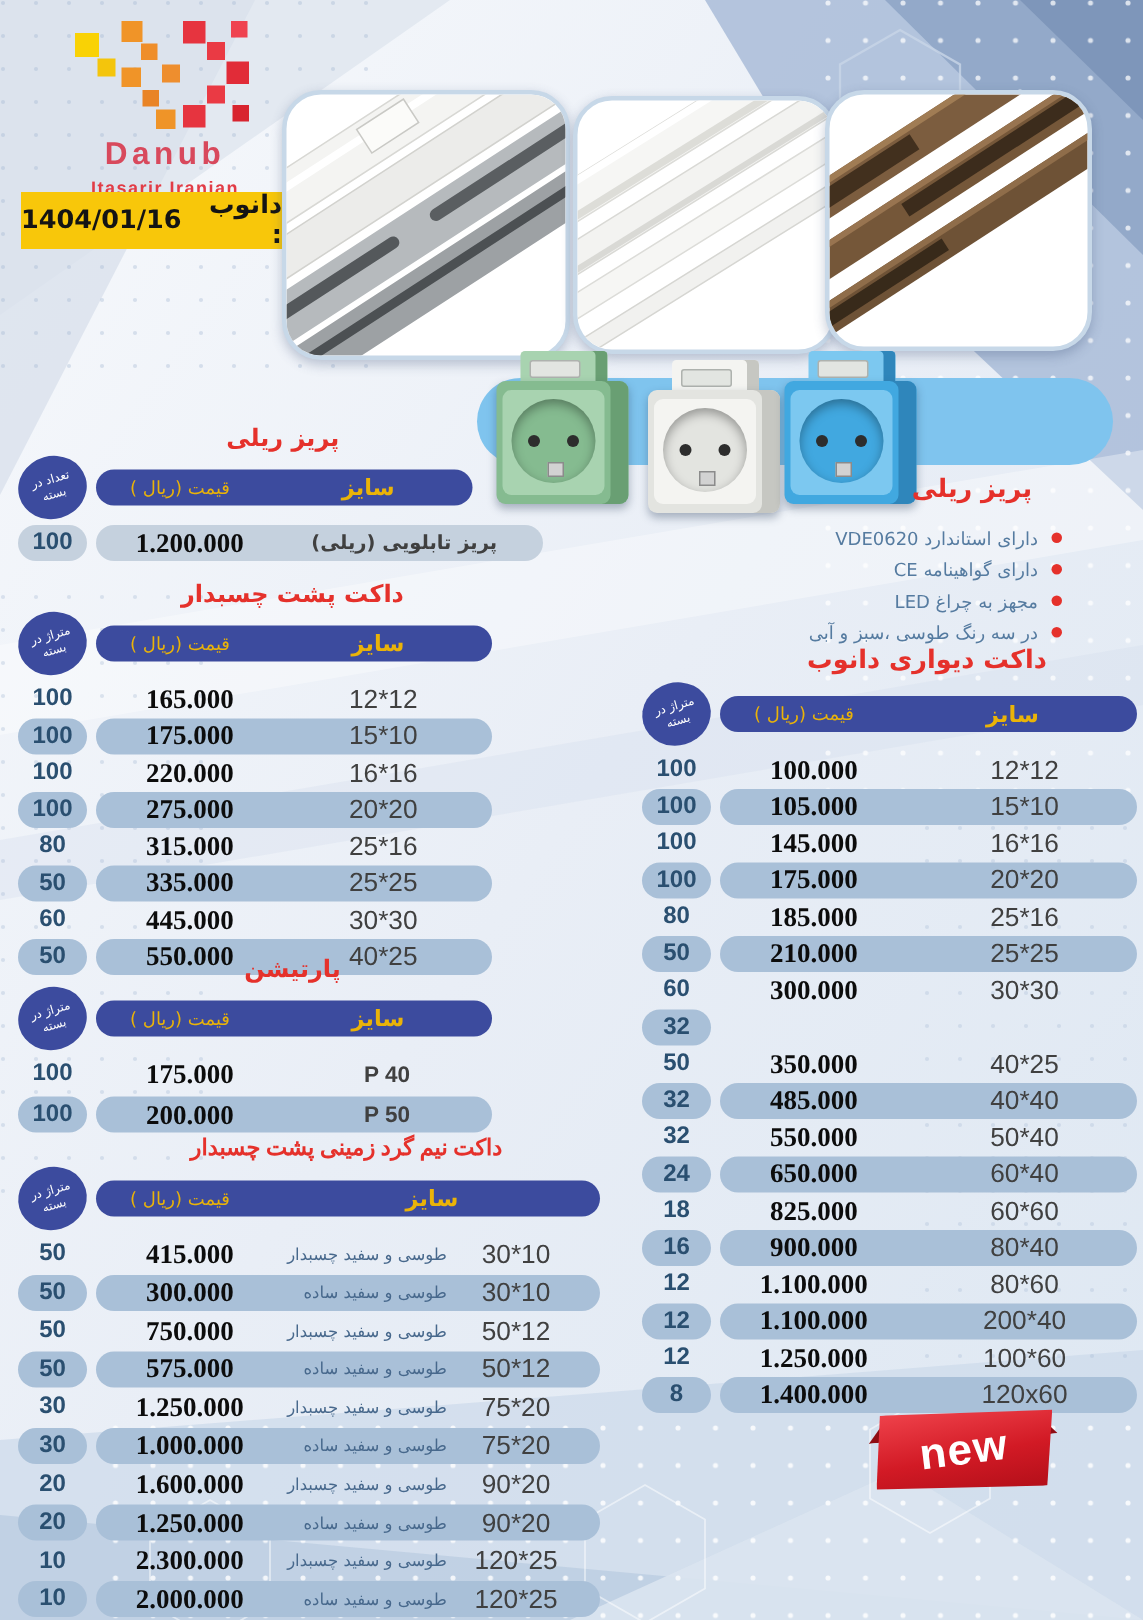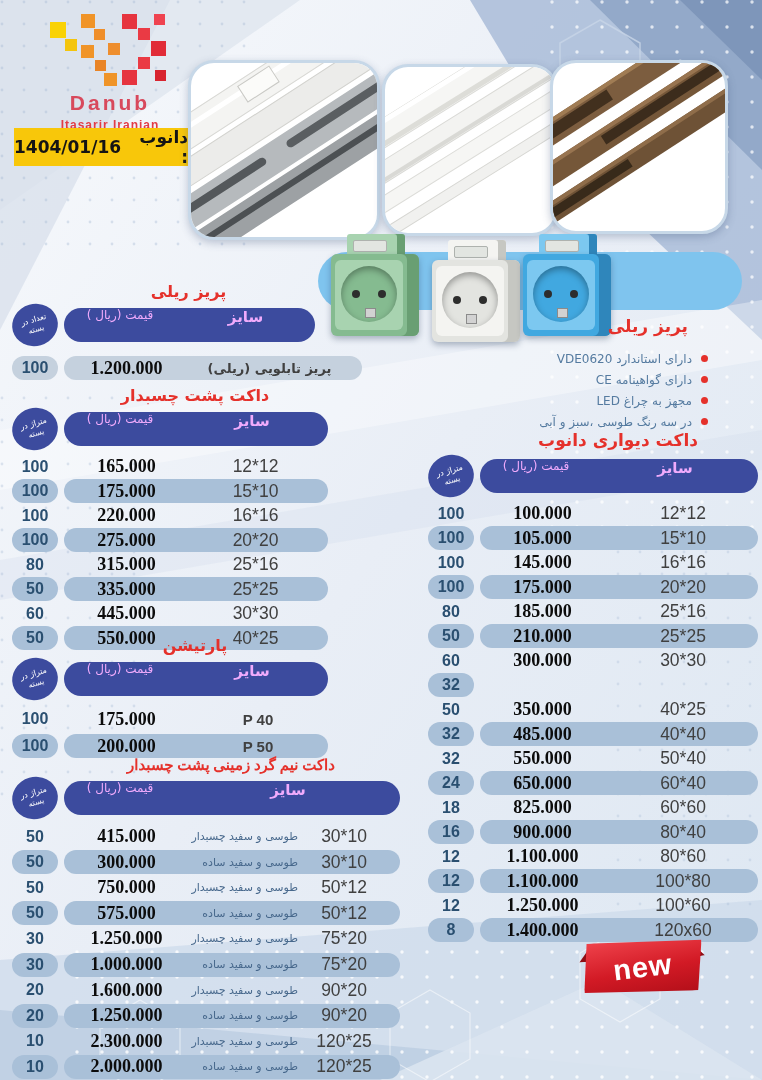--- a/index.html
+++ b/index.html
@@ -62,26 +62,26 @@
   #t3{left:12px;top:636px;width:316px;}
   #t4{left:12px;top:756px;width:388px;}
   #t5{left:428px;top:430px;width:330px;}
   .ttitle{margin:0 0 3px;padding-left:50px;text-align:center;color:#e5312b;font-weight:bold;font-size:16px;}
   #t4 .ttitle{font-size:15px;font-family:Liberation Serif, serif;}
   #t5 .ttitle{font-size:17px;margin-bottom:5px;}
   .thead{display:flex;align-items:center;}
   .tbadge{flex:none;width:46px;height:42px;border-radius:50%;background:#3c4b9e;color:#fff;
         font-size:8px;line-height:1.25;display:flex;align-items:center;justify-content:center;
         text-align:center;transform:rotate(-16deg);padding:3px;box-sizing:border-box;}
-  .hpill{flex:1;margin-left:6px;height:34px;background:#3c4b9e;border-radius:18px;
-        display:flex;align-items:flex-start;color:#f0abfc;}
+  .hpill{flex:1;margin-left:6px;height:24px;background:#3c4b9e;border-radius:18px;
+        display:flex;align-items:center;color:#eab308;}
   .hprice{width:112px;text-align:center;font-size:12px;}
   .hsize{flex:1;text-align:center;font-weight:bold;font-size:15px;}
   .tbody{margin-top:4px;}
-  .trow{display:flex;align-items:flex-end;height:24.5px;}
+  .trow{display:flex;align-items:flex-start;height:24.5px;}
   #t1 .trow{height:30px;} #t3 .trow{height:27px;} #t4 .trow{height:25.6px;}
   .tpack{flex:none;width:46px;height:24px;line-height:24px;text-align:center;
         font-family:"Liberation Sans",sans-serif;font-size:16px;font-weight:600;color:#2a4f70;border-radius:14px;}
   .pillw{flex:1;margin-left:6px;display:flex;align-items:center;height:24px;border-radius:13px;
         padding:0 10px;box-sizing:border-box;}
   .trow.alt .pillw,.trow.alt .tpack{background:#a9c0d8;}
   #t1 .trow.alt .pillw,#t1 .trow.alt .tpack{background:#c5d1de;}
   .tprice{width:105px;text-align:center;font-family:"Liberation Serif",serif;font-weight:bold;
         font-size:18px;color:#0c0c0c;}
   .tdesc{flex:1;text-align:right;font-size:11px;color:#47688c;direction:rtl;padding-left:8px;}
@@ -671,21 +671,21 @@
             <span class="tdesc"></span>
             <span class="tsize">80*60</span>
           </span>
         </div>
 
         <div class="trow alt">
           <span class="tpack">12</span>
           <span class="pillw">
             <span class="tprice">1.100.000</span>
             <span class="tdesc"></span>
-            <span class="tsize">100*80</span>
+            <span class="tsize">200*40</span>
           </span>
         </div>
 
         <div class="trow">
           <span class="tpack">12</span>
           <span class="pillw">
             <span class="tprice">1.250.000</span>
             <span class="tdesc"></span>
             <span class="tsize">100*60</span>
           </span>

